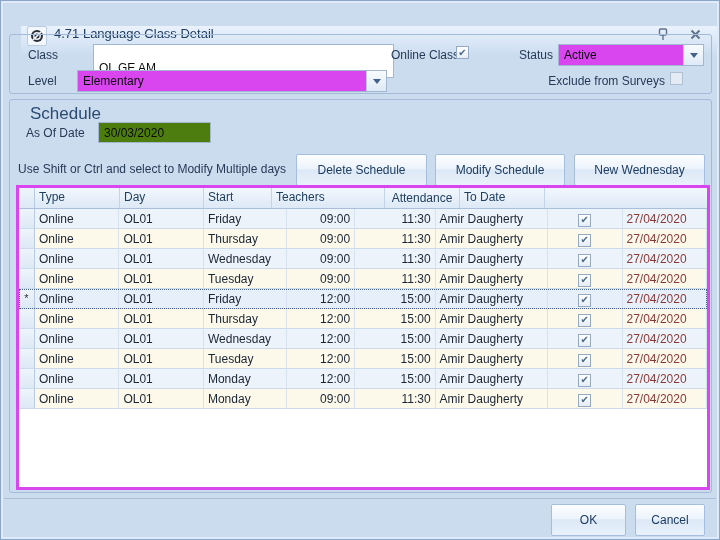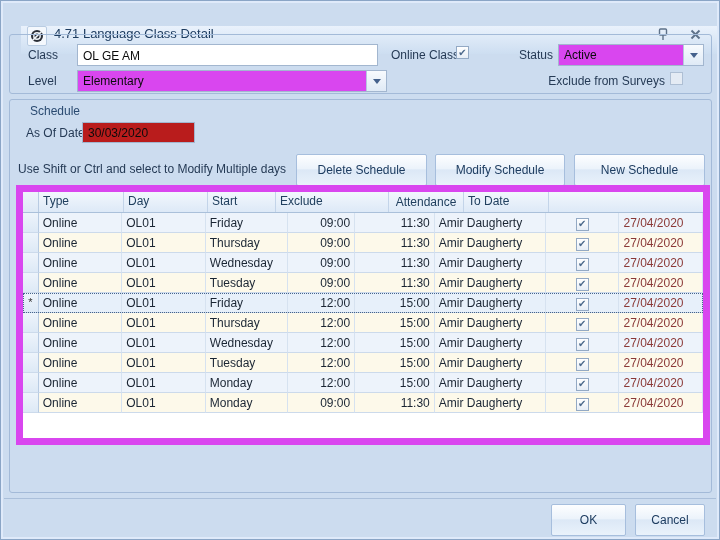--- a/index.html
+++ b/index.html
@@ -11,43 +11,43 @@
     background:linear-gradient(#eaf2fc,#cddef1);display:flex;align-items:flex-start;padding:0 6px;box-sizing:border-box;margin-top:23px;}
   .app-icon{width:18px;height:18px;background:#f4f8fd;border:1px solid #b9cce2;border-radius:2px;
     display:flex;align-items:center;justify-content:center;margin-right:7px;}
   .title-text{font-size:13px;color:#1d3c60;}
   .titlebar-btns{margin-left:auto;display:flex;gap:16px;align-items:center;padding-right:8px;}
   .tb-icon{width:16px;height:16px;display:flex;align-items:center;justify-content:center;cursor:default;}
   
   .groupbox{position:absolute;border:1px solid #a3bad8;border-radius:3px;box-sizing:border-box;}
   .gb-top{left:8px;top:33px;width:703px;height:60px;}
   .gb-sched{left:8px;top:98px;width:703px;height:394px;}
-  .gb-caption{position:absolute;left:20px;top:4px;font-size:12px;color:#2a4a70;}
+  .gb-caption{position:absolute;left:20px;top:4px;font-size:17px;color:#2a4a70;}
   label,.lbl{font-size:12px;color:#253a55;}
   .lbl{position:absolute;}
   
   .tbox{position:absolute;background:#fff;border:1px solid #a2b6cf;box-sizing:border-box;
-    font-size:12px;color:#0b0b0b;padding:4px 5px;height:22px;}
-  .tbox.readonly{background:#b91c1c;}
+    font-size:12px;color:#0b0b0b;padding:16px 5px;height:22px;margin-left:16px;}
+  .tbox.readonly{background:#4d7c0f;}
   .combo{position:absolute;background:#d946ef;border:1px solid #a2b6cf;box-sizing:border-box;height:22px;display:flex;}
   .combo .val{flex:1;font-size:12px;color:#0b0b0b;padding:3px 5px;overflow:hidden;white-space:nowrap;}
   .dd-btn{width:19px;border-left:1px solid #b5c8de;background:linear-gradient(#f8fbfe,#dfeaf6);
     display:flex;align-items:center;justify-content:center;cursor:default;}
   .arr{width:0;height:0;border-left:4px solid transparent;border-right:4px solid transparent;border-top:5px solid #44618c;}
   .cb{width:13px;height:13px;border:1px solid #93a9c4;background:linear-gradient(#ffffff,#e6edf6);
     box-sizing:border-box;display:inline-flex;align-items:center;justify-content:center;}
   .cb.checked::after{content:"\2714";font-size:10px;color:#4d6a8c;line-height:1;}
   .cb.off{background:#e4ebf4;border-color:#aebfd4;}
   
   .btn{position:absolute;height:32px;border:1px solid #a6bedd;border-radius:2px;box-sizing:border-box;
     background:linear-gradient(#fdfeff,#ecf3fb 45%,#dce8f6 50%,#e9f2fb);
     font-size:12px;color:#1d3c60;display:flex;align-items:center;justify-content:center;cursor:default;
     font-family:"Liberation Sans",sans-serif;}
   
-  .grid{position:absolute;left:6px;top:85px;width:694px;height:260px;border:7px solid #d946ef;
+  .grid{position:absolute;left:6px;top:85px;width:694px;height:305px;border:3px solid #d946ef;
     background:#fff;box-sizing:border-box;overflow:hidden;}
   .grid-header{display:flex;height:20px;background:linear-gradient(#f2f7fd,#dde9f7);border-bottom:1px solid #aac0da;}
   .hcell{box-sizing:border-box;border-right:1px solid #c3d4e9;font-size:12px;color:#21405f;
     padding:2px 4px 0 4px;white-space:nowrap;overflow:hidden;}
   .grid-row{display:flex;height:20px;}
   .grid-row.odd{background:#edf3fb;}
   .grid-row.even{background:#fdf9ea;}
   .grid-row.focused{background:#e7f0fa;outline:1px dotted #46648c;outline-offset:-1px;}
   .cell{box-sizing:border-box;border-right:1px solid #d6e2f0;border-bottom:1px solid #ccdaeb;
     font-size:12px;color:#1a2533;padding:3px 4px 0 4px;white-space:nowrap;overflow:hidden;}
@@ -116,29 +116,29 @@
   </div>
 
   <div class="groupbox gb-sched">
     <span class="gb-caption">Schedule</span>
     <span class="lbl" style="left:16px;top:26px">As Of Date</span>
     <div class="tbox readonly" style="left:72px;top:22px;width:113px;height:21px;padding-top:3px">30/03/2020</div>
 
     <span class="lbl" style="left:8px;top:62px">Use Shift or Ctrl and select to Modify Multiple days</span>
     <div class="btn" style="left:286px;top:54px;width:131px;">Delete Schedule</div>
     <div class="btn" style="left:425px;top:54px;width:130px;">Modify Schedule</div>
-    <div class="btn" style="left:564px;top:54px;width:131px;">New Schedule</div>
+    <div class="btn" style="left:564px;top:54px;width:131px;">New Wednesday</div>
 
     <div class="grid">
       <div class="grid-header">
         <div class="hcell ind"></div>
         <div class="hcell c-type">Type</div>
         <div class="hcell c-day">Day</div>
         <div class="hcell c-start">Start</div>
-        <div class="hcell c-teach">Exclude</div>
+        <div class="hcell c-teach">Teachers</div>
         <div class="hcell c-att">Attendance</div>
         <div class="hcell c-date">To Date</div>
       </div>
 
       <div class="grid-row odd">
         <div class="cell ind"></div>
         <div class="cell c-type">Online</div>
         <div class="cell c-room">OL01</div>
         <div class="cell c-day">Friday</div>
         <div class="cell c-start">09:00</div>

